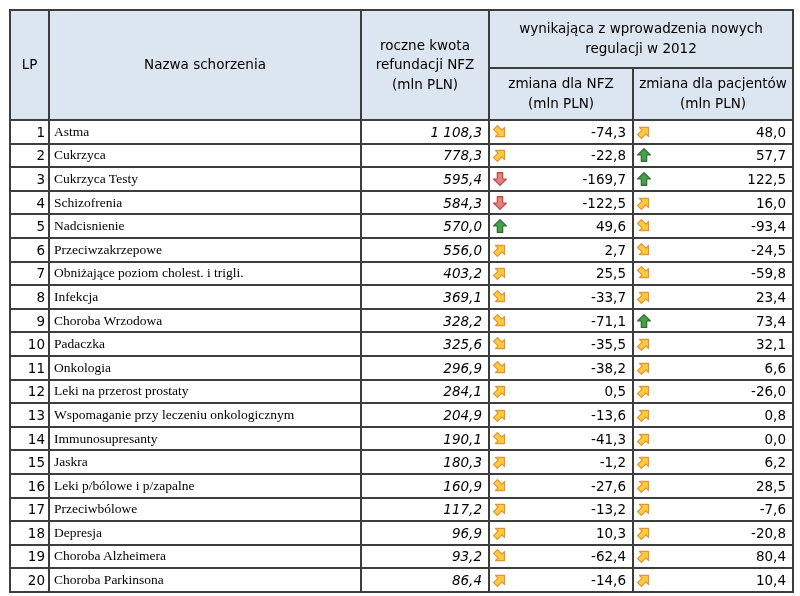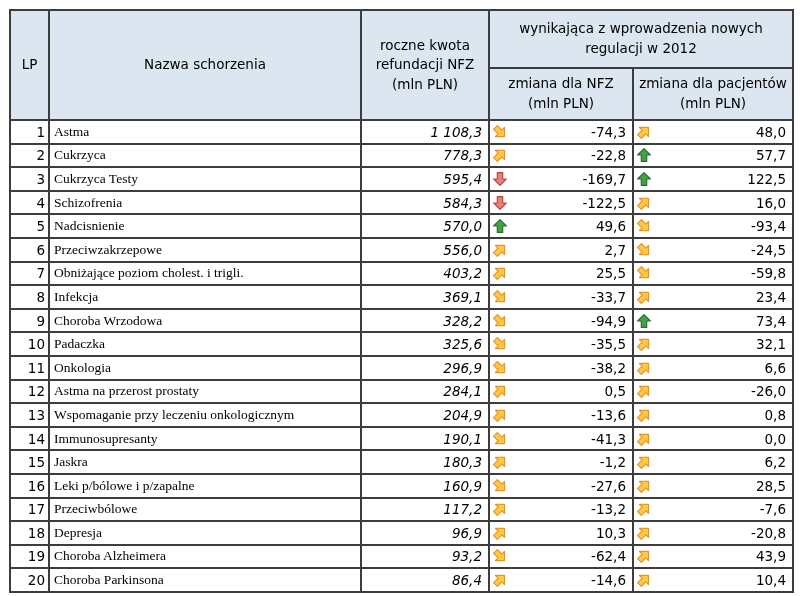--- a/index.html
+++ b/index.html
@@ -273,21 +273,21 @@
     <td class="c-lp-cell"><span class="c-lp">9</span></td>
     <td class="c-name-cell"><span class="c-name">Choroba Wrzodowa</span></td>
     <td class="c-refund-cell"><span class="c-refund">328,2</span></td>
     <td class="change-cell">
       <div class="cellflex">
         <span class="i-nfz">
               <svg viewBox="0 0 16 16" class="arrow">
                 <polygon points="8,1.6 14.4,8 10.7,8 10.7,14.4 5.3,14.4 5.3,8 1.6,8" transform="rotate(135 8 8)" fill="#ffc942" stroke="#e3952e" stroke-width="1.2" stroke-linejoin="round"></polygon>
               </svg>
             </span>
-        <span class="chg-val c-nfz">-94,9</span>
+        <span class="chg-val c-nfz">-71,1</span>
       </div>
     </td>
     <td class="change-cell">
       <div class="cellflex">
         <span class="i-pac">
               <svg viewBox="0 0 16 16" class="arrow">
                 <polygon points="8,1.6 14.4,8 10.7,8 10.7,14.4 5.3,14.4 5.3,8 1.6,8" transform="rotate(0 8 8)" fill="#44a147" stroke="#2b6e2f" stroke-width="1.2" stroke-linejoin="round"></polygon>
               </svg>
             </span>
         <span class="chg-val c-pac">73,4</span>
@@ -339,21 +339,21 @@
               <svg viewBox="0 0 16 16" class="arrow">
                 <polygon points="8,1.6 14.4,8 10.7,8 10.7,14.4 5.3,14.4 5.3,8 1.6,8" transform="rotate(45 8 8)" fill="#ffc942" stroke="#e3952e" stroke-width="1.2" stroke-linejoin="round"></polygon>
               </svg>
             </span>
         <span class="chg-val c-pac">6,6</span>
       </div>
     </td>
   </tr>
       <tr>
     <td class="c-lp-cell"><span class="c-lp">12</span></td>
-    <td class="c-name-cell"><span class="c-name">Astma na przerost prostaty</span></td>
+    <td class="c-name-cell"><span class="c-name">Leki na przerost prostaty</span></td>
     <td class="c-refund-cell"><span class="c-refund">284,1</span></td>
     <td class="change-cell">
       <div class="cellflex">
         <span class="i-nfz">
               <svg viewBox="0 0 16 16" class="arrow">
                 <polygon points="8,1.6 14.4,8 10.7,8 10.7,14.4 5.3,14.4 5.3,8 1.6,8" transform="rotate(45 8 8)" fill="#ffc942" stroke="#e3952e" stroke-width="1.2" stroke-linejoin="round"></polygon>
               </svg>
             </span>
         <span class="chg-val c-nfz">0,5</span>
       </div>
@@ -533,21 +533,21 @@
         <span class="chg-val c-nfz">-62,4</span>
       </div>
     </td>
     <td class="change-cell">
       <div class="cellflex">
         <span class="i-pac">
               <svg viewBox="0 0 16 16" class="arrow">
                 <polygon points="8,1.6 14.4,8 10.7,8 10.7,14.4 5.3,14.4 5.3,8 1.6,8" transform="rotate(45 8 8)" fill="#ffc942" stroke="#e3952e" stroke-width="1.2" stroke-linejoin="round"></polygon>
               </svg>
             </span>
-        <span class="chg-val c-pac">43,9</span>
+        <span class="chg-val c-pac">80,4</span>
       </div>
     </td>
   </tr>
       <tr>
     <td class="c-lp-cell"><span class="c-lp">20</span></td>
     <td class="c-name-cell"><span class="c-name">Choroba Parkinsona</span></td>
     <td class="c-refund-cell"><span class="c-refund">86,4</span></td>
     <td class="change-cell">
       <div class="cellflex">
         <span class="i-nfz">

